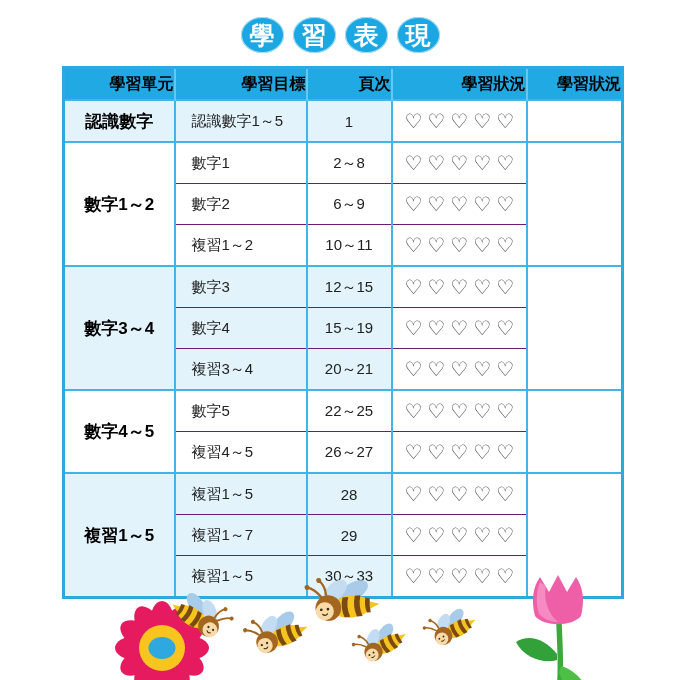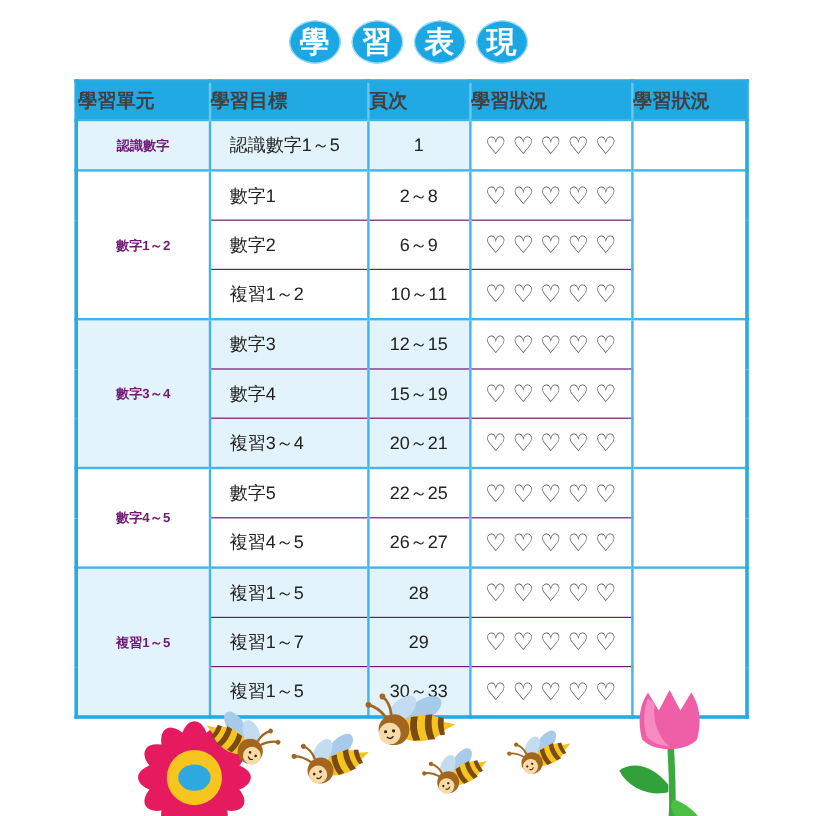--- a/index.html
+++ b/index.html
@@ -21,30 +21,30 @@
   }
   
   table.record{
     position:absolute;left:62px;top:66px;width:559px;
     border-collapse:collapse;table-layout:fixed;
     border:3px solid #29ABE2;
     font-family:inherit;
   }
   col.c1{width:111px;}col.c2{width:132px;}col.c3{width:85px;}col.c4{width:135px;}col.c5{width:96px;}
   th{
-    height:30px;background:#21A9E4;color:#404040;
-    font-size:16px;font-weight:bold;text-align:left;
+    height:30px;background:#21A9E4;color:#000000;
+    font-size:16px;font-weight:bold;text-align:right;
     border-left:2px solid #66C7F1;padding:0;
   }
   th:first-child{border-left:none;}
   td{height:40px;padding:0;background:#fff;font-size:15px;color:#222;}
   td.c-goal,td.c-pages,td.c-hearts,td.c-parent{border-left:2px solid #41B5E9;}
   tr.group-start td{border-top:2px solid #41B5E9;}
   tr.sub td{border-top:1px solid #701a75;}
-  td.c-unit{font-weight:bold;font-size:11px;color:#701a75;text-align:center;}
+  td.c-unit{font-weight:bold;font-size:17px;color:#000000;text-align:center;}
   td.c-goal{padding-left:16px;}
   td.c-pages{text-align:center;}
   td.c-hearts{text-align:center;color:#4D4D4D;font-size:20px;letter-spacing:5px;padding-left:5px;}
   tr.shaded td.c-unit,tr.shaded td.c-goal,tr.shaded td.c-pages{background:#E3F3FB;}
   
   .footer-art{position:absolute;left:0;top:572px;width:680px;height:108px;}
 </style>
 </head>
 <body>
 

